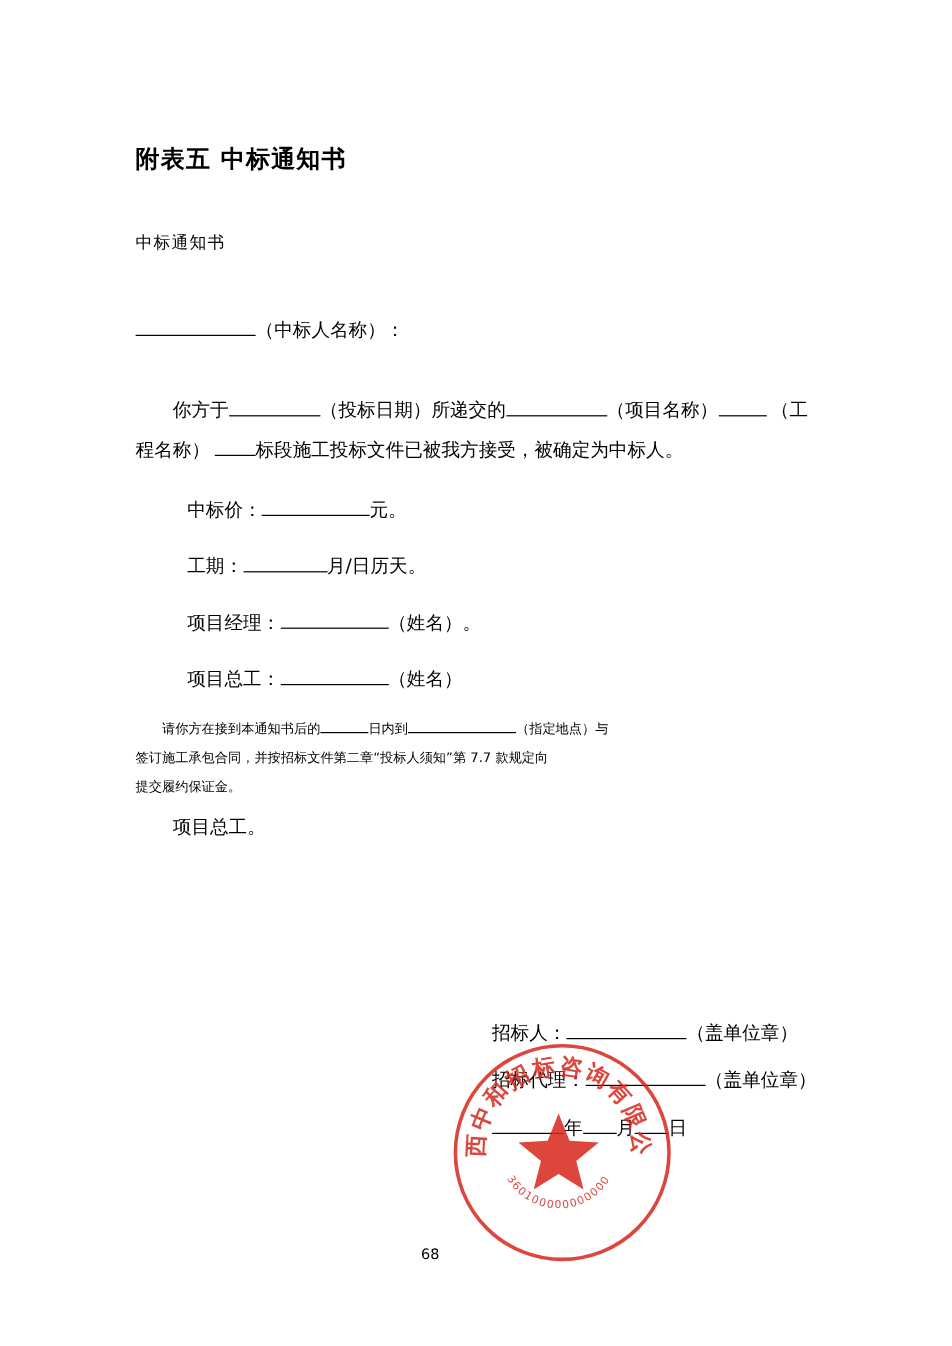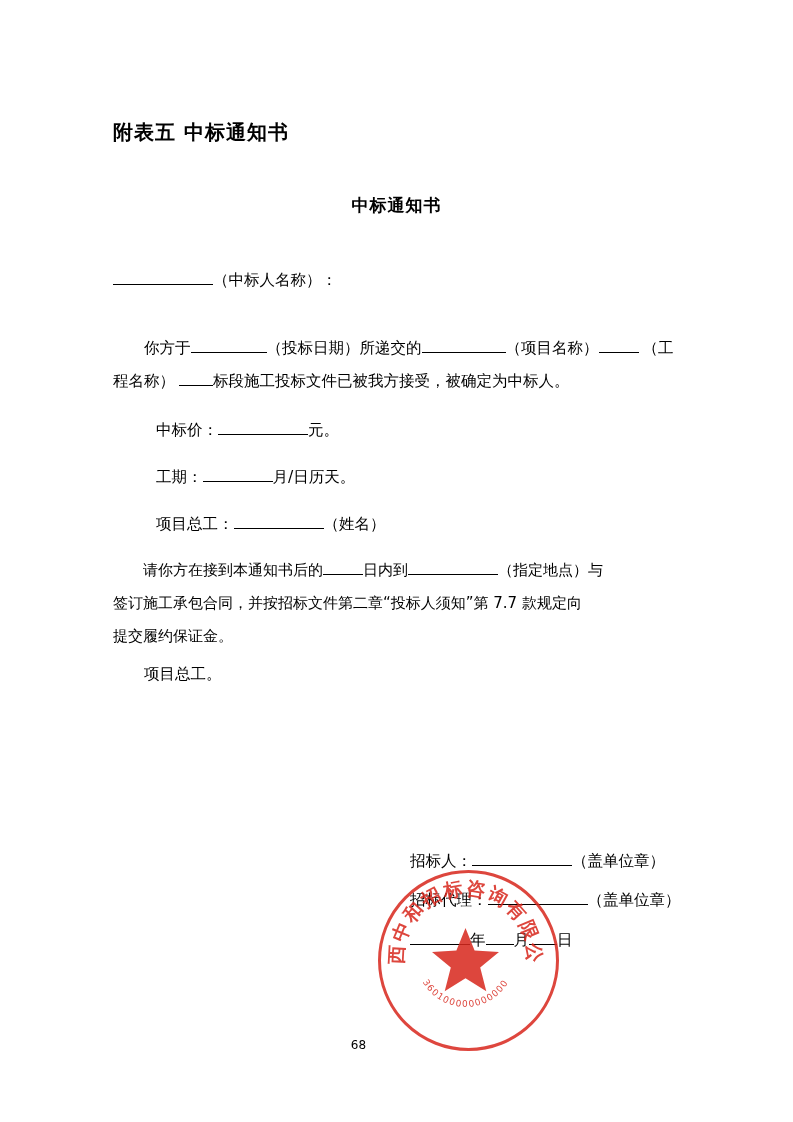--- a/index.html
+++ b/index.html
@@ -32,23 +32,23 @@
   .doc-heading {
     font-size: 20px;
     font-weight: bold;
     letter-spacing: 1px;
     margin: 0 0 48px 0;
     line-height: 1.4;
   }
 
   
   .doc-title {
-    text-align: center;
-    font-size: 17px;
-    font-weight: bold;
+    text-align: left;
+    font-size: 14px;
+    font-weight: normal;
     letter-spacing: 1px;
     margin: 0 0 48px 0;
   }
 
   .para {
     font-size: 15.5px;
     line-height: 2.1;
     margin: 0 0 16px 0;
     text-align: justify;
     font-family: Liberation Serif, serif;
@@ -82,21 +82,21 @@
     font-size: 15.5px;
     line-height: 2.25;
     margin: 12px;
     text-indent: 2em;
   }
 
   .body-block {
     margin-top: 10px;
   }
   .justified {
-    font-size: 15px;
+    font-size: 11px;
     line-height: 2.2;
     text-align: justify;
     text-justify: inter-ideograph;
     margin: 0;
   }
   .notice-final {
     font-size: 15.5px;
     line-height: 2.2;
     text-indent: 2em;
     margin-top: 4px;
@@ -169,20 +169,23 @@
       <span>你方于</span><span class="blank b76"></span><span>（投标日期）所递交的</span><span class="blank b84"></span><span>（项目名称）</span><span class="blank b40"></span>&nbsp;<span>（工</span><br>
       <span>程名称）</span>&nbsp;<span class="blank b34"></span><span>标段施工投标文件已被我方接受，被确定为中标人。</span>
     </div>
 
     <div>
       <div class="item">
         <span>中标价：</span><span class="blank b90"></span><span>元。</span>
       </div>
       <div class="item">
         <span>工期：</span><span class="blank b70"></span><span>月/日历天。</span>
+      </div>
+      <div class="item">
+        <span>项目经理：</span><span class="blank b90"></span><span>（姓名）。</span>
       </div>
       <div class="item">
         <span>项目总工：</span><span class="blank b90"></span><span>（姓名）</span>
       </div>
     </div>
 
     <div class="body-block">
       <div class="justified" style="text-indent:2em;">
         <span>请你方在接到本通知书后的</span><span class="blank b40"></span><span>日内到</span><span class="blank b90"></span><span>（指定地点）与</span>
       </div>

